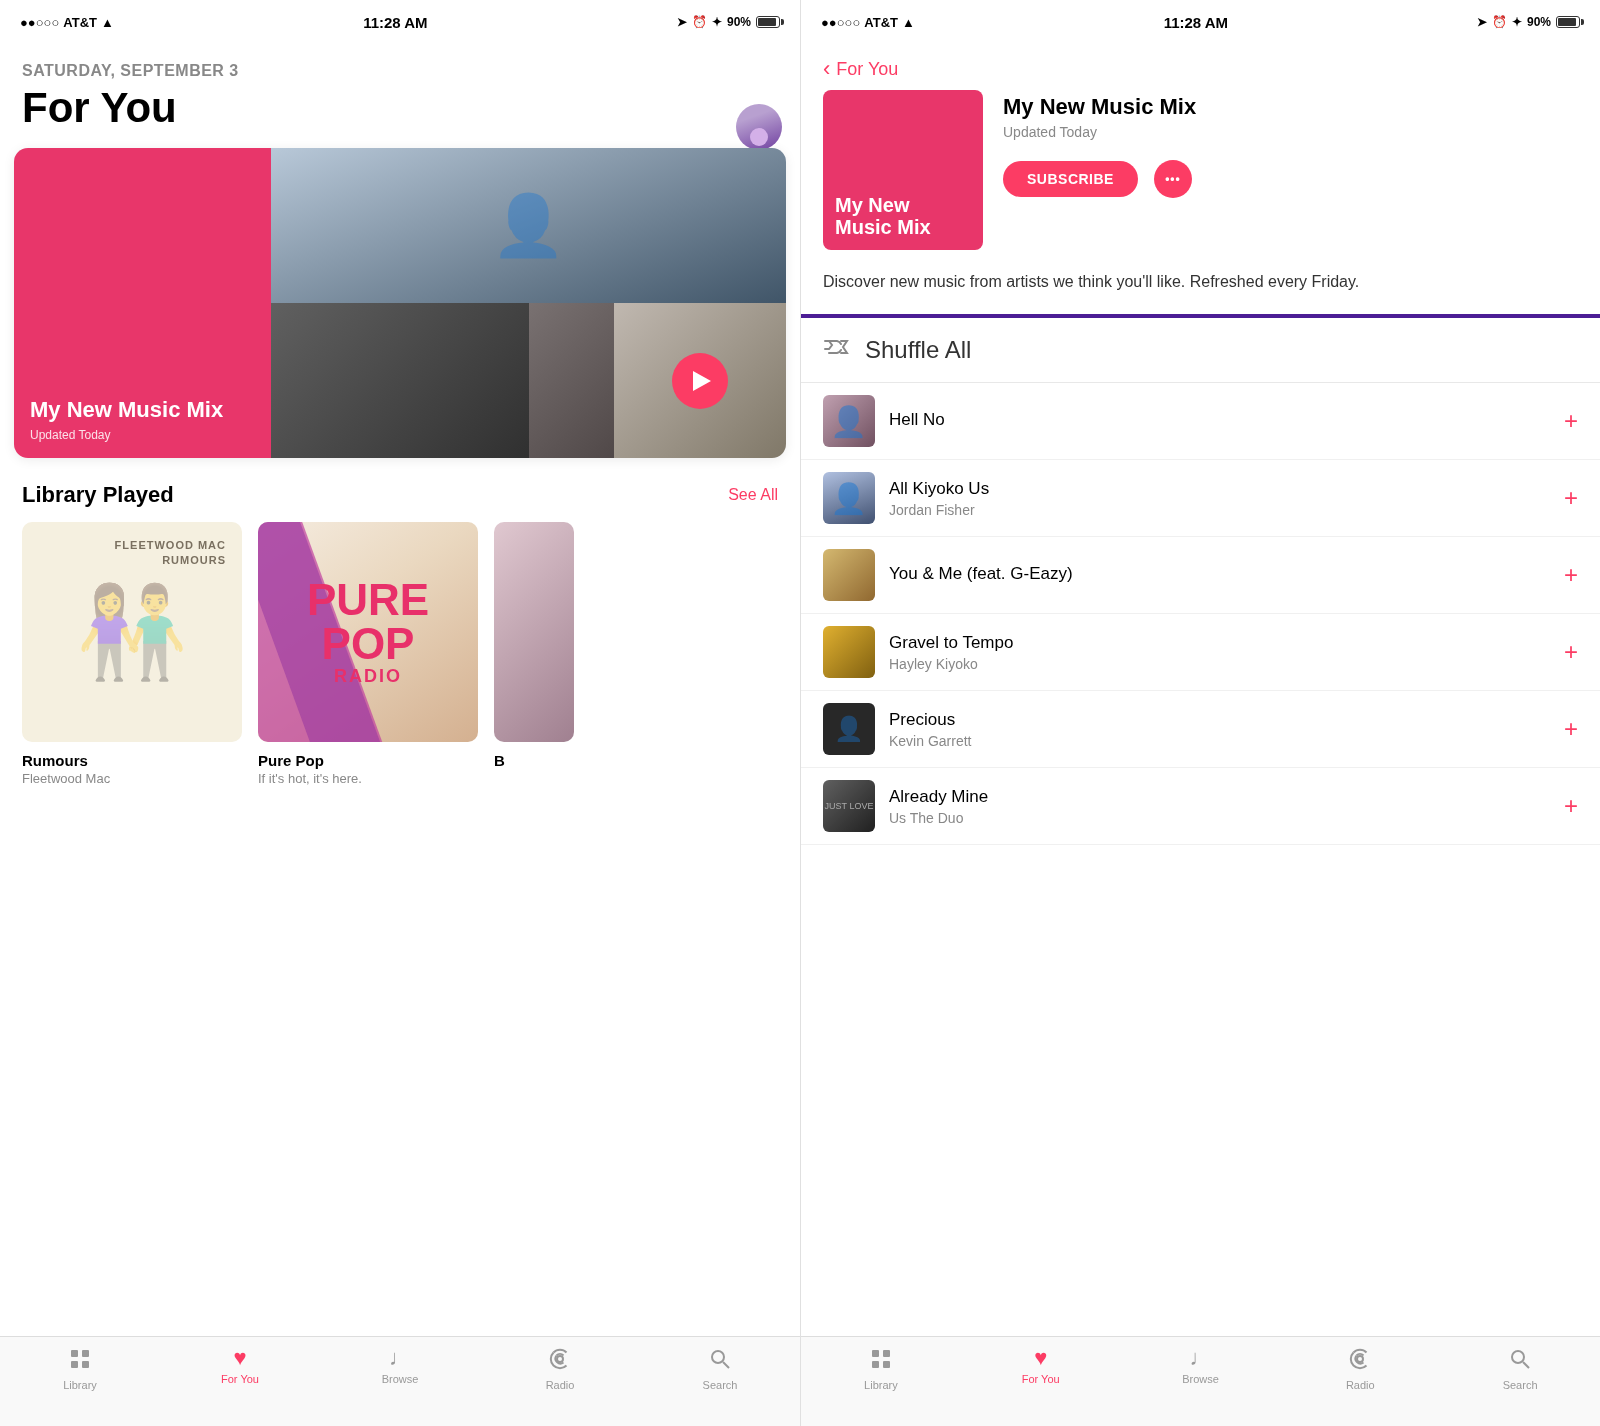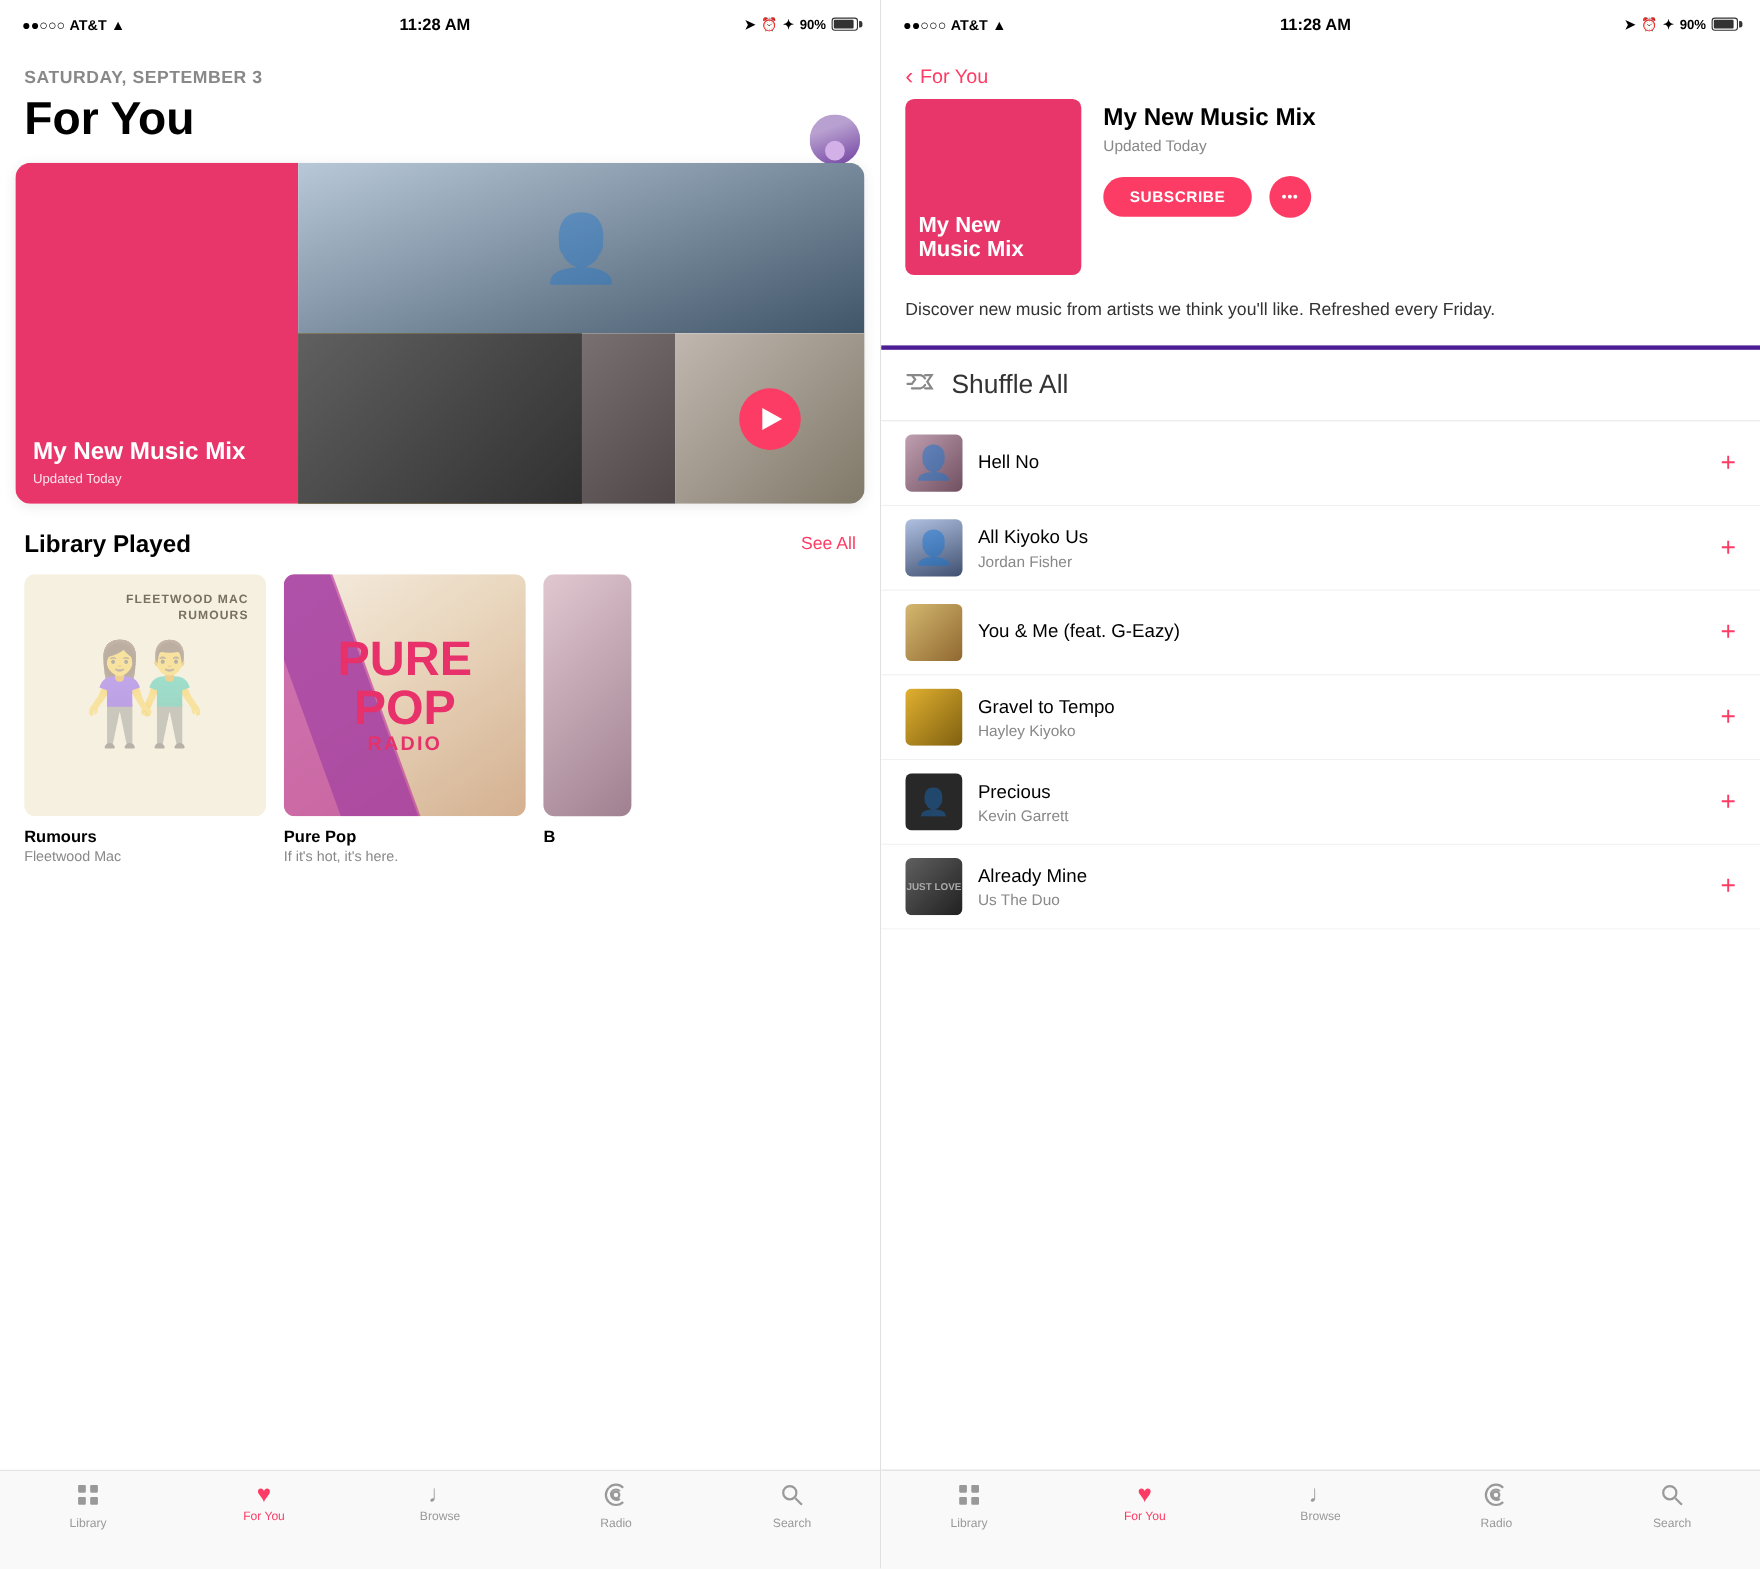--- a/index.html
+++ b/index.html
@@ -607,21 +607,21 @@
         </div>
         <div class="song-info">
           <div class="song-title">Precious</div>
           <div class="song-artist">Kevin Garrett</div>
         </div>
         <div class="add-btn">+</div>
       </div>
 
       <div class="song-item">
         <div class="song-thumb justlove-bg">
-          <div style="width:100%;height:100%;background:linear-gradient(135deg,#606060,#202020);display:flex;align-items:center;justify-content:center;font-size:9px;color:#aaa;font-weight:700;text-align:center;padding:0;">JUST LOVE</div>
+          <div style="width:100%;height:100%;background:linear-gradient(135deg,#606060,#202020);display:flex;align-items:center;justify-content:center;font-size:9px;color:#aaa;font-weight:400;text-align:center;padding:0;">JUST LOVE</div>
         </div>
         <div class="song-info">
           <div class="song-title">Already Mine</div>
           <div class="song-artist">Us The Duo</div>
         </div>
         <div class="add-btn">+</div>
       </div>
 
     </div>
   </div>

